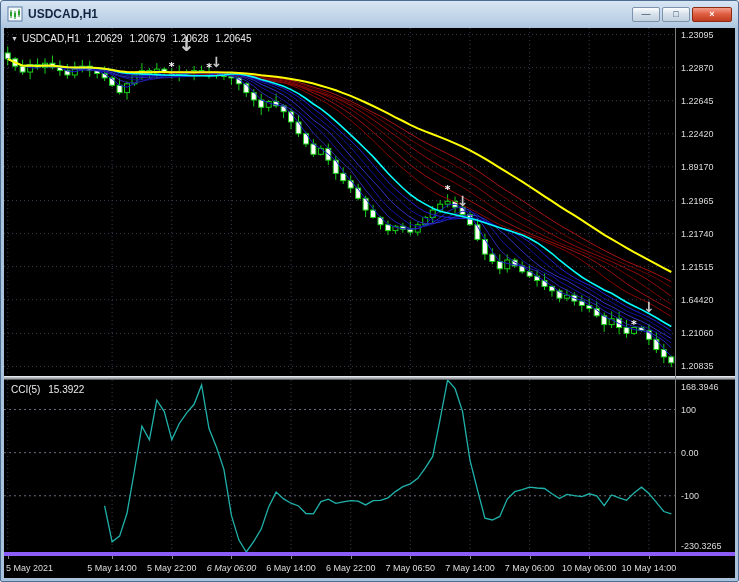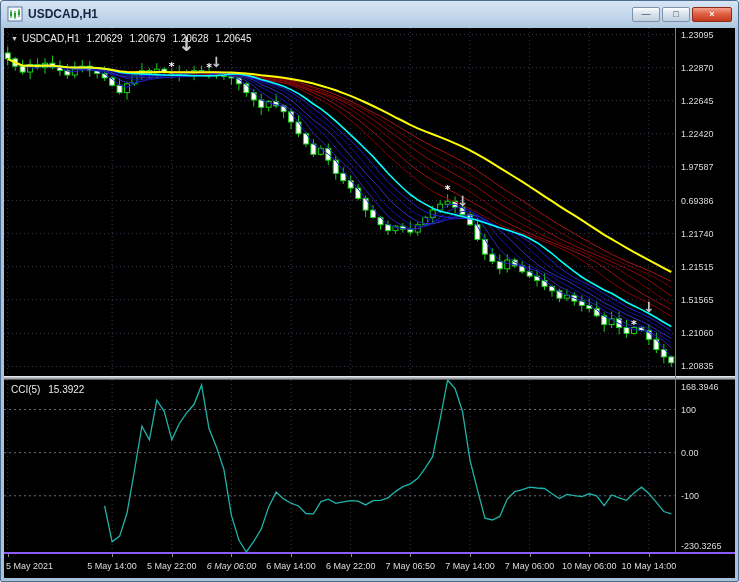--- a/index.html
+++ b/index.html
@@ -26,21 +26,21 @@
     border-color:#8d2a12;color:#fff;font-weight:bold;
   }
   .client{position:absolute;left:3px;top:27px;width:731px;height:550px;background:#000;overflow:hidden;}
   #main-svg{position:absolute;left:0;top:0;}
   #cci-svg{position:absolute;left:0;top:352px;}
   #divider{
     position:absolute;left:0;top:348px;width:731px;height:4px;box-sizing:border-box;
     background:linear-gradient(#c9cdd2,#8f959c);border-top:1px solid #e6e9ec;border-bottom:1px solid #5c6166;
   }
   #scale-col{position:absolute;left:671px;top:0;width:60px;height:524px;border-left:1px solid #7f7f7f;box-sizing:border-box;padding-left:39px;}
-  #time-axis{position:absolute;left:0;top:524px;width:731px;height:26px;border-top:2px solid #8b5cf6;box-sizing:border-box;}
+  #time-axis{position:absolute;left:0;top:524px;width:731px;height:26px;border-top:4px solid #8b5cf6;box-sizing:border-box;}
   .scale-label{position:absolute;left:5px;color:#dcdcdc;font-size:9px;white-space:nowrap;}
   .time-label{position:absolute;top:7px;color:#dcdcdc;font-size:9px;white-space:nowrap;}
   .tick{position:absolute;top:0;width:1px;height:3px;background:#8a8a8a;}
   .info-line{position:absolute;left:7px;top:5px;color:#ececec;font-size:10px;pointer-events:none;}
   .info-line span{margin-right:4px;}
   .tri{font-size:7px;color:#cfcfcf;vertical-align:1px;}
   .cci-label{position:absolute;left:7px;top:356px;color:#ececec;font-size:10px;pointer-events:none;}
   .cci-label span{margin-right:5px;}
 </style>
 </head>
@@ -337,25 +337,25 @@
     <div class="cci-label">
       <span>CCI(5)</span>
       <span>15.3922</span>
     </div>
 
     <div id="scale-col">
         <div class="scale-label" style="top: 1.60759px;">1.23095</div>
         <div class="scale-label" style="top: 34.6456px;">1.22870</div>
         <div class="scale-label" style="top: 67.6835px;">1.22645</div>
         <div class="scale-label" style="top: 100.722px;">1.22420</div>
-        <div class="scale-label" style="top: 133.759px;">1.97587</div>
-        <div class="scale-label" style="top: 167.532px;">0.69386</div>
+        <div class="scale-label" style="top: 133.759px;">1.89170</div>
+        <div class="scale-label" style="top: 167.532px;">1.21965</div>
         <div class="scale-label" style="top: 200.57px;">1.21740</div>
         <div class="scale-label" style="top: 233.608px;">1.21515</div>
-        <div class="scale-label" style="top: 266.646px;">1.51565</div>
+        <div class="scale-label" style="top: 266.646px;">1.64420</div>
         <div class="scale-label" style="top: 300.418px;">1.21060</div>
         <div class="scale-label" style="top: 333.456px;">1.20835</div>
         <div class="scale-label" style="top: 354px;">168.3946</div>
         <div class="scale-label" style="top: 376.504px;">100</div>
         <div class="scale-label" style="top: 419.642px;">0.00</div>
         <div class="scale-label" style="top: 462.78px;">-100</div>
         <div class="scale-label" style="top: 513px;">-230.3265</div>
       </div>
     <div id="time-axis">
         <div class="tick" style="left: 3.72778px;"></div>

